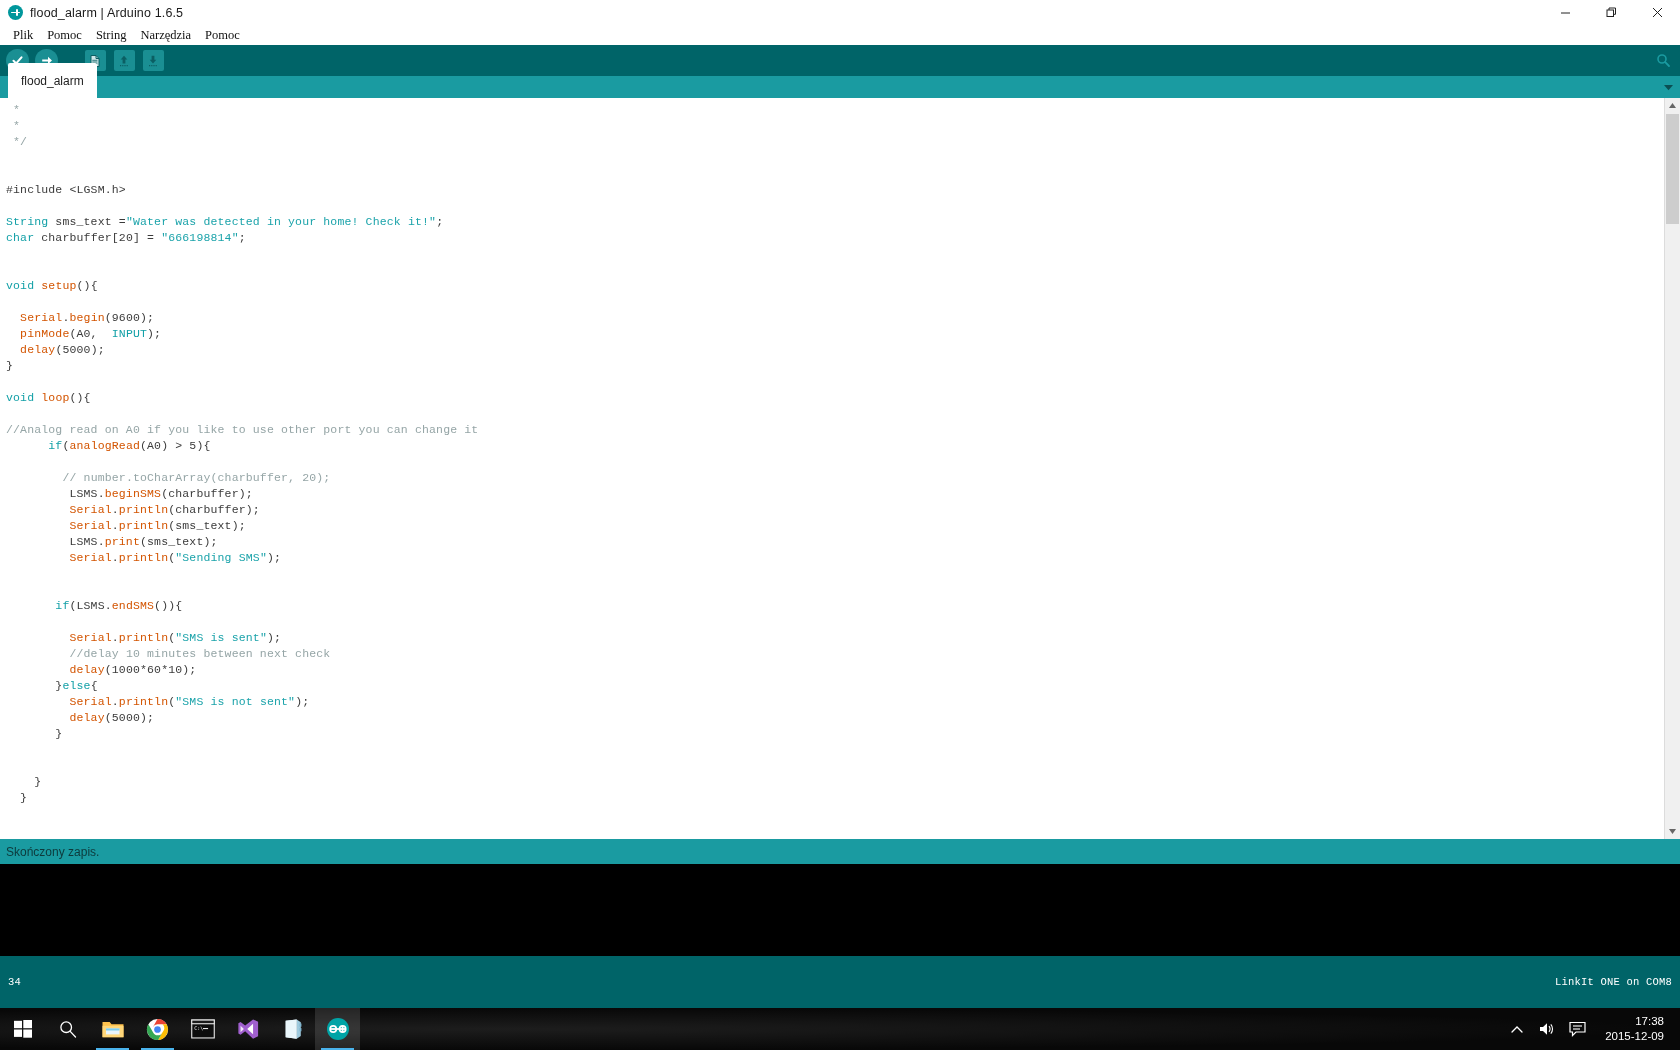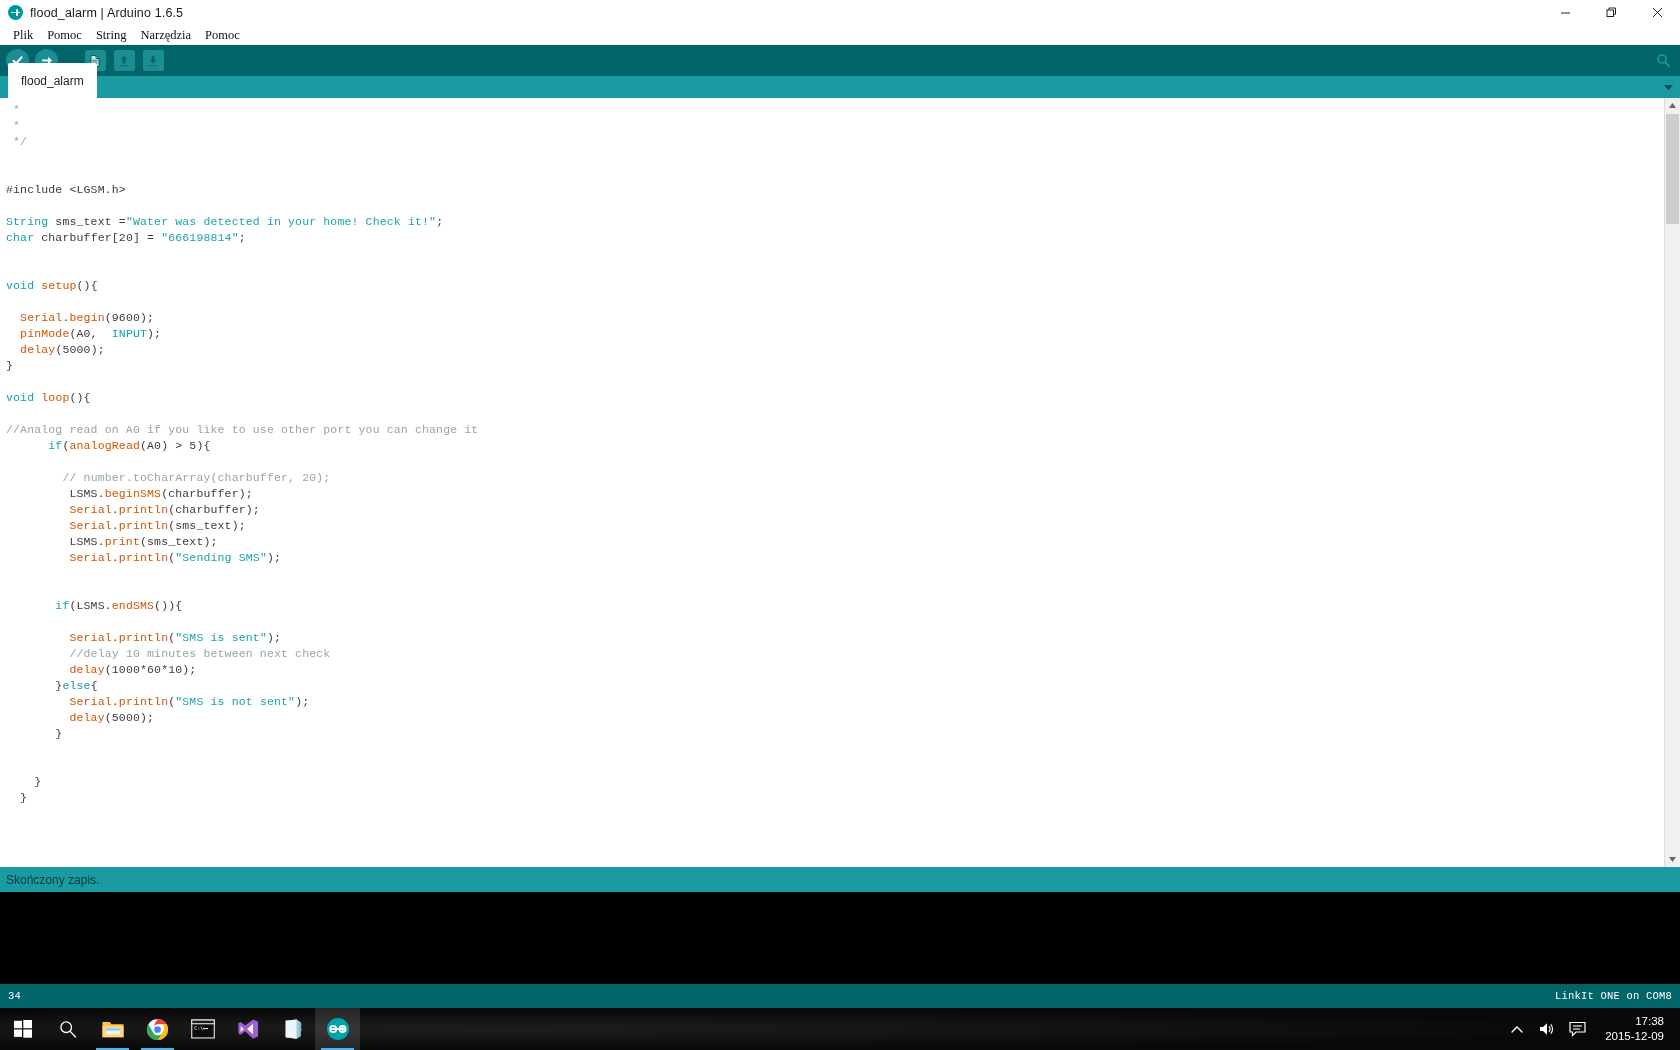--- a/index.html
+++ b/index.html
@@ -61,21 +61,21 @@
   .plain{color:#3b3b3b;}
 
   
   .vscroll{width:15px;background:#f0f0f0;border-left:1px solid #dcdcdc;position:relative;flex:0 0 auto;}
   .vs-arrow{height:15px;background:#f0f0f0;display:flex;align-items:center;justify-content:center;}
   .vs-thumb{position:absolute;left:1px;right:1px;top:16px;height:110px;background:#cdcdcd;}
 
   
   .status-msg{height:25px;background:#1a9ba1;color:#0d3a3c;font-size:12px;display:flex;align-items:center;padding-left:6px;flex:0 0 auto;}
   .console{height:92px;background:#000000;flex:0 0 auto;}
-  .statusbar{height:16px;background:#006468;display:flex;align-items:center;justify-content:space-between;padding:4px 8px;flex:0 0 auto;}
+  .statusbar{height:16px;background:#006468;display:flex;align-items:center;justify-content:space-between;padding:18px 8px;flex:0 0 auto;}
   .sb-text{font-size:10.5px;color:#ffffff;font-family:"Liberation Mono","DejaVu Sans Mono",monospace;letter-spacing:.2px;}
 
   
   .taskbar{height:42px;background:#0a0a0a;display:flex;align-items:center;position:relative;flex:0 0 auto;
            background-image:radial-gradient(ellipse at 30% 50%, #1d1d1d 0%, #080808 70%);}
   .tb-icons{display:flex;align-items:stretch;height:42px;}
   .task{width:45px;height:42px;display:flex;align-items:center;justify-content:center;position:relative;}
   .task.active{background:rgba(255,255,255,.12);}
   .task .underline{position:absolute;bottom:0;left:6px;right:6px;height:2.5px;background:#4ab3ec;}
   .tray{position:absolute;right:0;top:0;height:42px;display:flex;align-items:center;gap:0px;padding-right:6px;}

